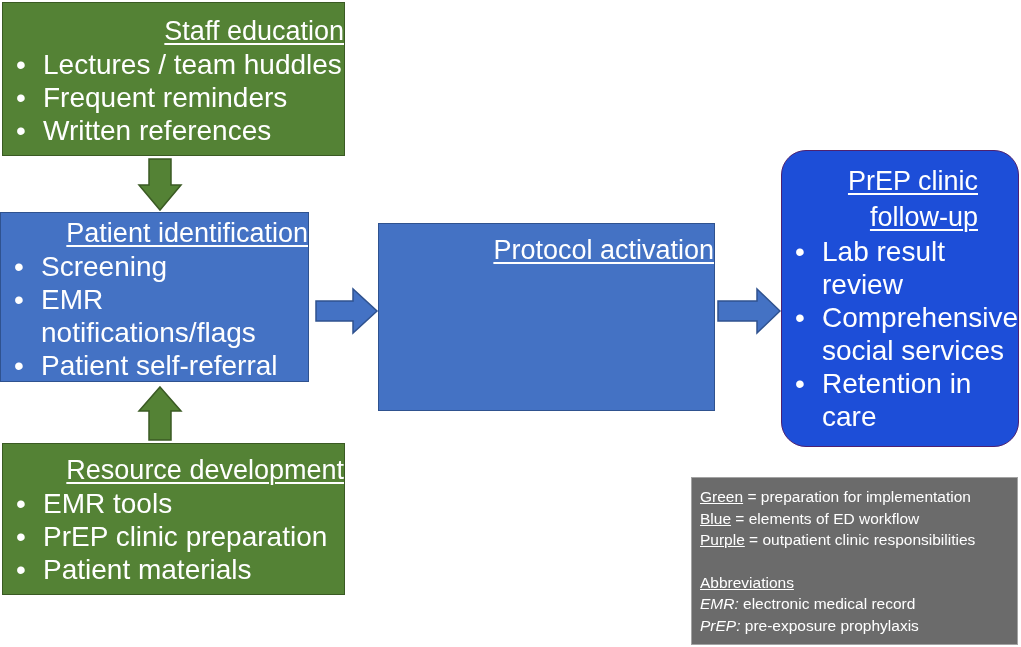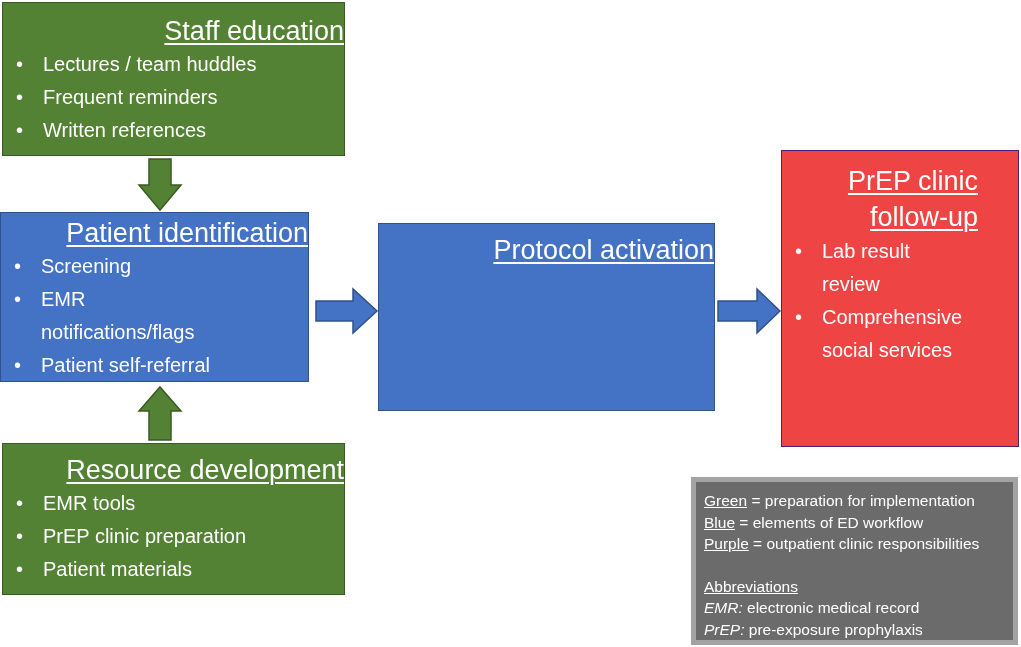--- a/index.html
+++ b/index.html
@@ -1,42 +1,42 @@
 <!DOCTYPE html>
 <html><head>
 <meta charset="utf-8">
 <style>
   html, body { margin:0; padding:0; background:#ffffff; }
   body { width:1021px; height:647px; position:relative; overflow:hidden;
          font-family:"Liberation Sans", sans-serif; }
   .box { position:absolute; box-sizing:border-box; color:#fff; border:1.5px solid #2f3f5a; }
   .green { background:#548235; border-color:#3a5a23; }
   .blue { background:#4472c4; border-color:#2f528f; }
-  .purple { background:#ef4444; border-color:#4e2170; }
+  .purple { background:#1d4ed8; border-color:#4e2170;border-radius:25px; }
   .title { text-align:right; text-decoration:underline; text-underline-offset:3px;
            text-decoration-thickness:2px; font-size:27px; line-height:33px; }
   ul { margin:0; padding:0; list-style:none; }
-  li { position:relative; padding-left:40px; font-size:20px; line-height:33px; }
+  li { position:relative; padding-left:40px; font-size:28px; line-height:33px; }
   li::before { content:"•"; position:absolute; left:13px; top:0; }
   #staff { left:2px; top:2px; width:343px; height:154px; }
   #staff .title { margin-top:12px; }
   #patient { left:0; top:212px; width:309px; height:170px; }
   #patient .title { margin-top:4px; }
   #resource { left:2px; top:443px; width:343px; height:152px; }
   #resource .title { margin-top:10px; }
   #protocol { left:378px; top:223px; width:337px; height:188px; }
   #protocol .title { margin-top:10px; }
   #protocol li { line-height:33px; }
   #prep { left:781px; top:150px; width:238px; height:297px; }
   #prep .title { margin-top:12px; line-height:36px; }
   #prep li { line-height:33px; }
   .arrow { position:absolute; }
   #legend { position:absolute; left:691px; top:477px; width:327px; height:168px;
             background:#6b6b6b; color:#fff; box-sizing:border-box; padding:8px 8px;
-            font-size:15.5px; line-height:21.5px; border:5px solid #a3a3a3; }
+            font-size:15.5px; line-height:21.5px; border:1px solid #a3a3a3; }
   #legend .u { text-decoration:underline; }
   #legend .i { font-style:italic; }
   #legend .gap { height:21px; }
 </style>
 </head>
 <body>
 
 <div id="staff" class="box green">
   <div class="title">Staff education</div>
   <ul>
@@ -82,20 +82,21 @@
 
 <svg class="arrow" style="left:717px;top:287px" width="64" height="48" viewBox="0 0 64 48">
   <polygon points="1,14 40,14 40,2 63,24 40,46 40,34 1,34" fill="#4472c4" stroke="#2f528f" stroke-width="1.5"></polygon>
 </svg>
 
 <div id="prep" class="box purple">
   <div class="title" style="padding:0 40px">PrEP clinic follow-up</div>
   <ul>
     <li style="width:150px">Lab result review</li>
     <li>Comprehensive social services</li>
+    <li style="width:150px">Retention in care</li>
   </ul>
 </div>
 
 <div id="legend">
   <div><span class="u">Green</span><span> = preparation for implementation</span></div>
   <div><span class="u">Blue</span><span> = elements of ED workflow</span></div>
   <div><span class="u">Purple</span><span> = outpatient clinic responsibilities</span></div>
   <div class="gap"></div>
   <div class="u">Abbreviations</div>
   <div><span class="i">EMR:</span><span> electronic medical record</span></div>

